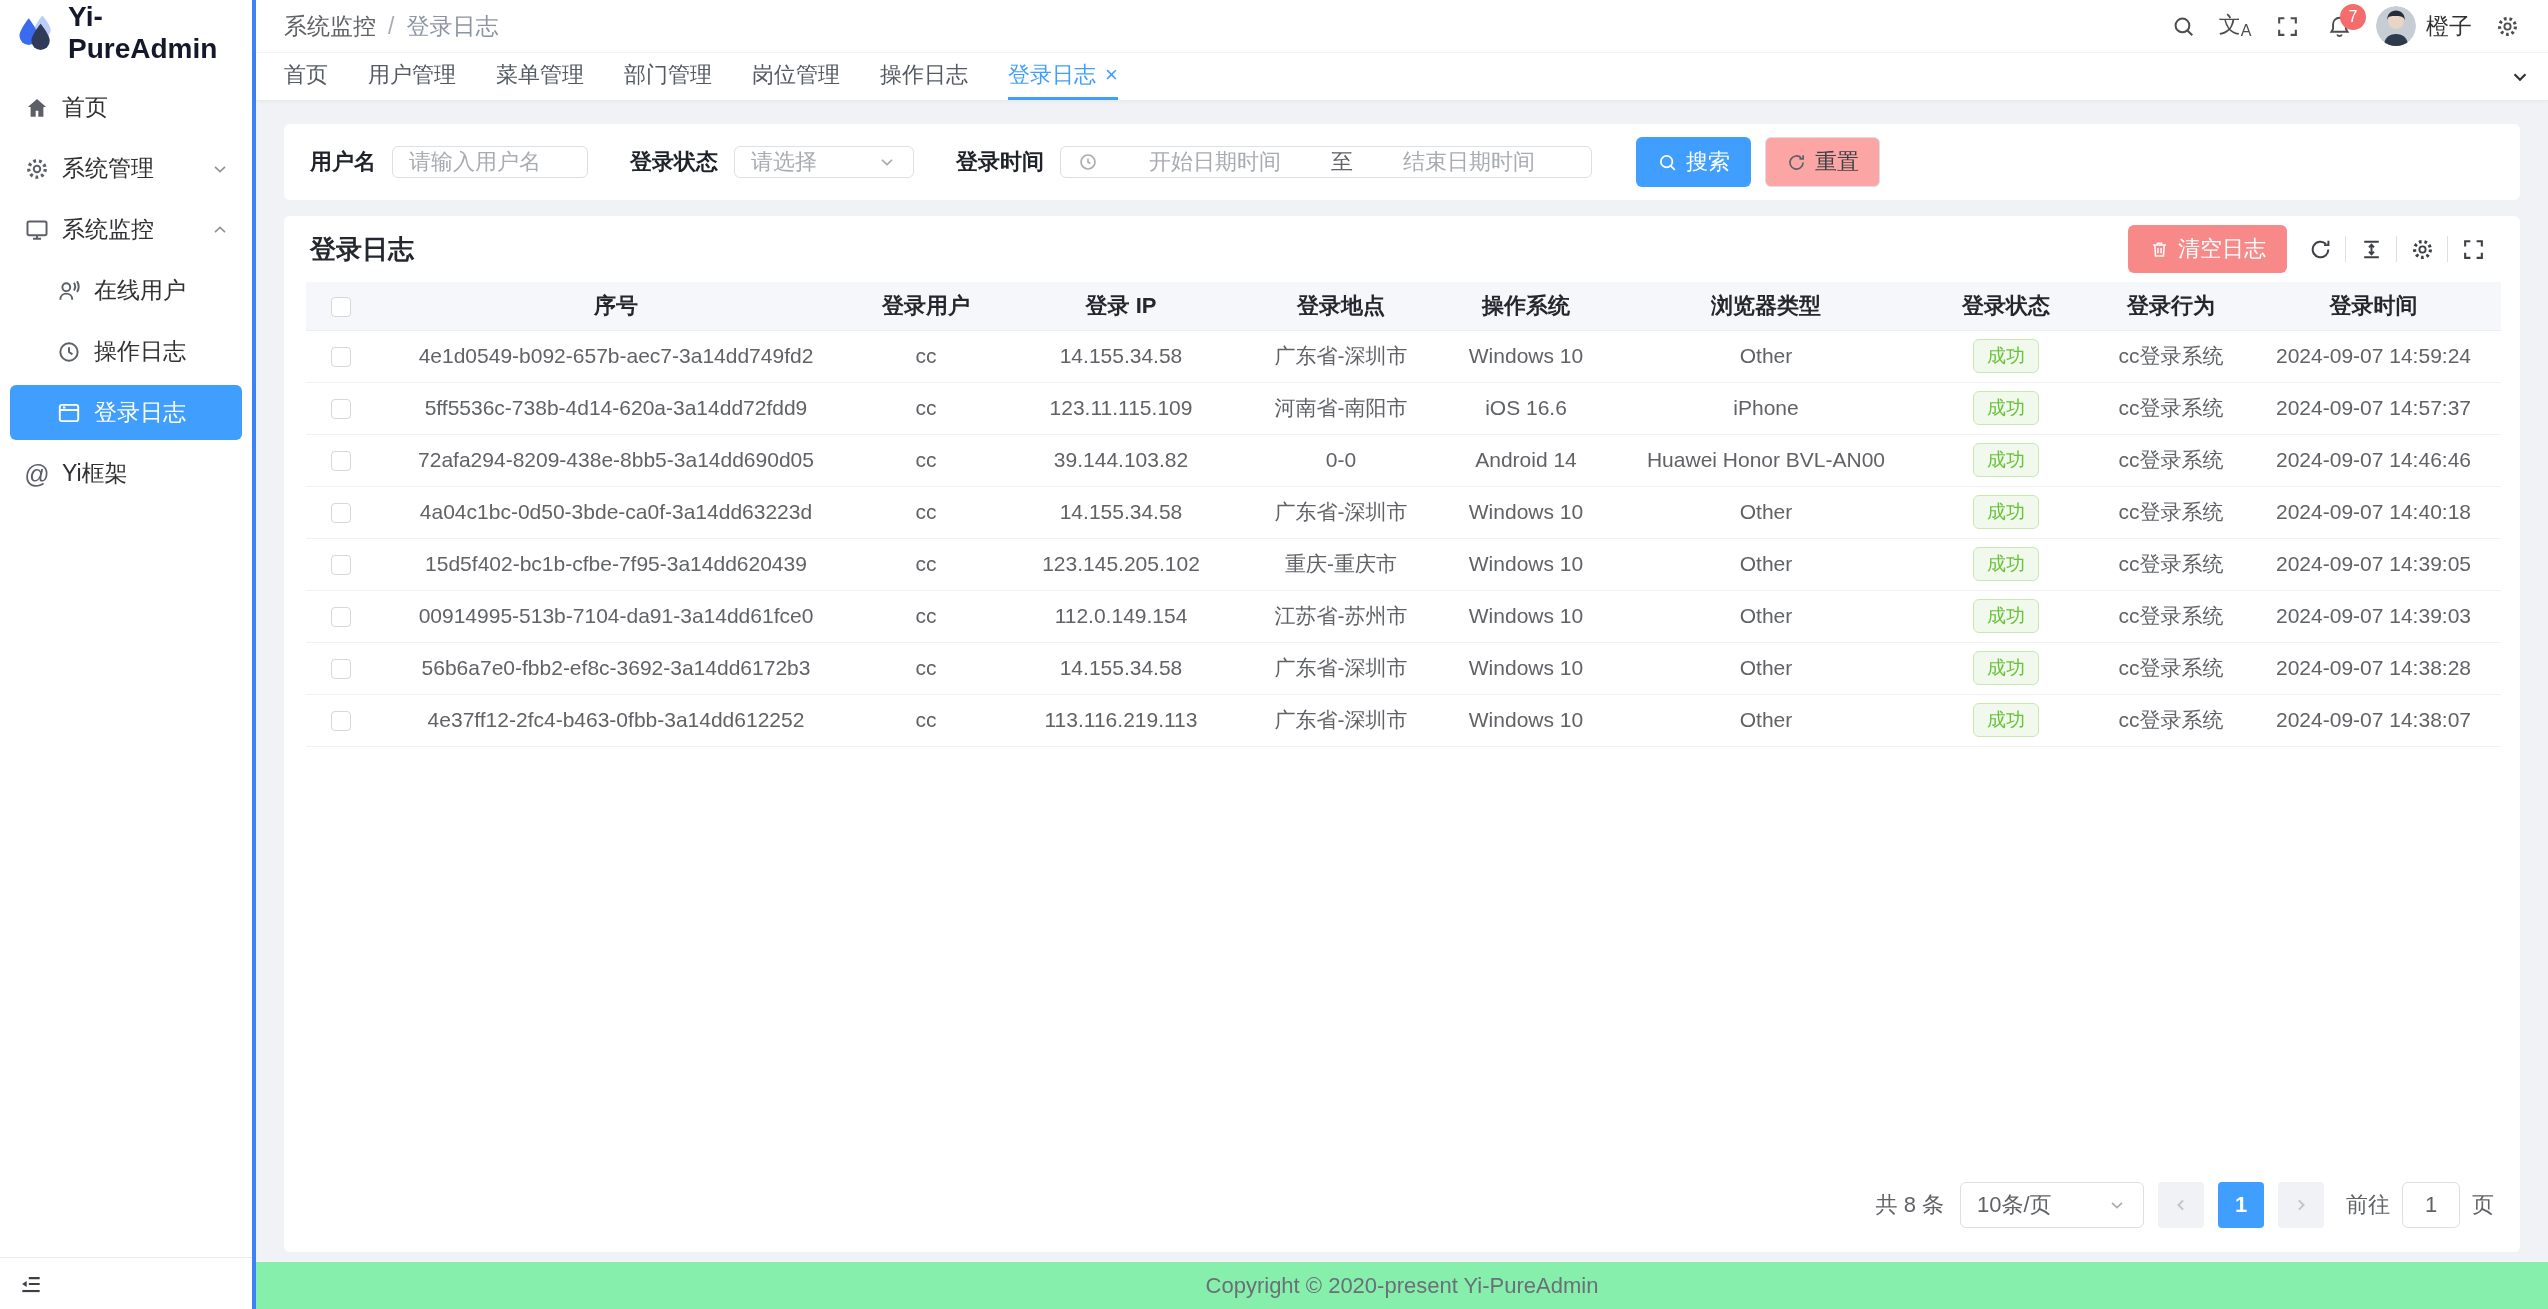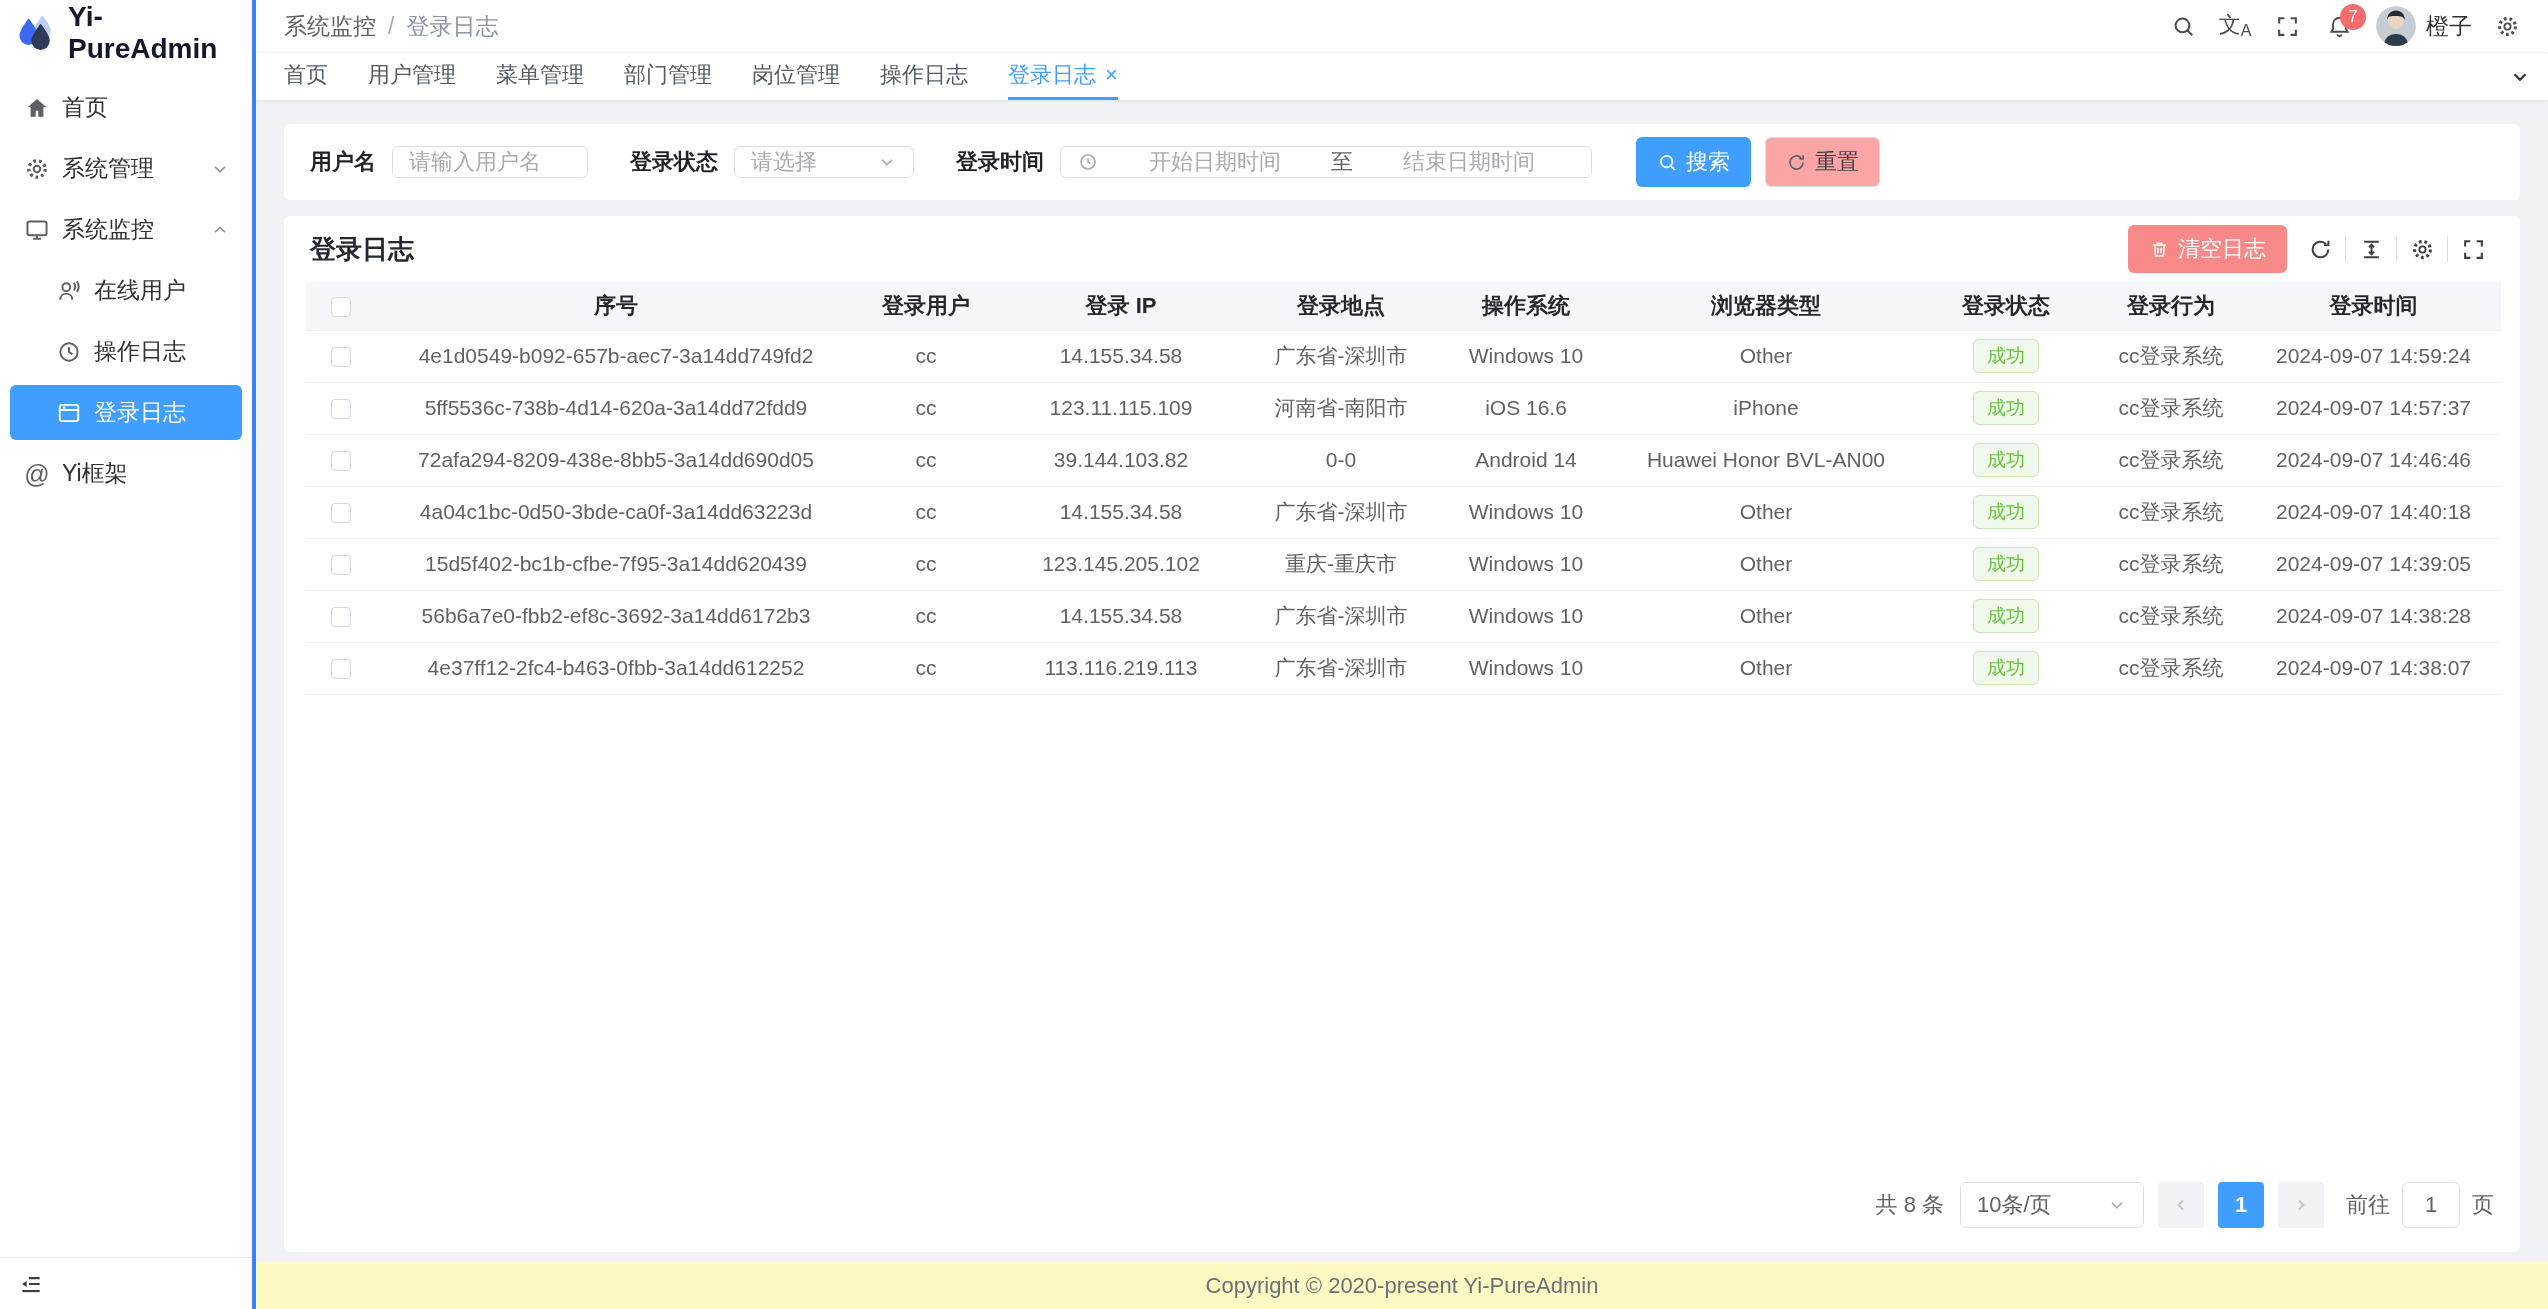--- a/index.html
+++ b/index.html
@@ -90,21 +90,21 @@
   .pagination { margin-top:auto; display:flex; align-items:center; justify-content:flex-end; gap:14px; padding:22px 4px 24px; flex:none; font-size:22px; color:#606266; }
   .pg-total { margin-right:2px; }
   .pg-size { width:184px; height:46px; }
   .pg-size .sel-text { color:#606266; }
   .pg-btn { width:46px; height:46px; border-radius:4px; background:#f0f2f5; display:flex; align-items:center; justify-content:center; color:#c0c4cc; cursor:pointer; }
   .pg-btn svg { width:20px; height:20px; }
   .pg-num { background:#409eff; color:#fff; font-weight:bold; font-size:22px; }
   .pg-goto { display:flex; align-items:center; gap:12px; margin-left:8px; }
   .pg-input { width:58px; height:46px; border:1px solid #dcdfe6; border-radius:6px; text-align:center; font-size:22px; color:#606266; outline:none; font-family:inherit; }
 
-  .footer { height:47px; background:#fef9c3; display:flex; align-items:center; justify-content:center; font-size:22px; color:#697077; flex:none; }
+  .footer { height:47px; background:#86efac; display:flex; align-items:center; justify-content:center; font-size:22px; color:#697077; flex:none; }
 </style>
 </head>
 <body>
 
 <div class="app">
 
   <aside class="sidebar">
     <div class="logo">
       <span>
         <svg width="44" height="44" viewBox="0 0 48 48">
@@ -425,20 +425,32 @@
             <td>123.145.205.102</td>
             <td>重庆-重庆市</td>
             <td>Windows 10</td>
             <td>Other</td>
             <td><span class="tag-success">成功</span></td>
             <td>cc登录系统</td>
             <td>2024-09-07 14:39:05</td>
           </tr>
               <tr>
             <td><input type="checkbox" class="cb" style=""></td>
+            <td>00914995-513b-7104-da91-3a14dd61fce0</td>
+            <td>cc</td>
+            <td>112.0.149.154</td>
+            <td>江苏省-苏州市</td>
+            <td>Windows 10</td>
+            <td>Other</td>
+            <td><span class="tag-success">成功</span></td>
+            <td>cc登录系统</td>
+            <td>2024-09-07 14:39:03</td>
+          </tr>
+              <tr>
+            <td><input type="checkbox" class="cb" style=""></td>
             <td>56b6a7e0-fbb2-ef8c-3692-3a14dd6172b3</td>
             <td>cc</td>
             <td>14.155.34.58</td>
             <td>广东省-深圳市</td>
             <td>Windows 10</td>
             <td>Other</td>
             <td><span class="tag-success">成功</span></td>
             <td>cc登录系统</td>
             <td>2024-09-07 14:38:28</td>
           </tr>

